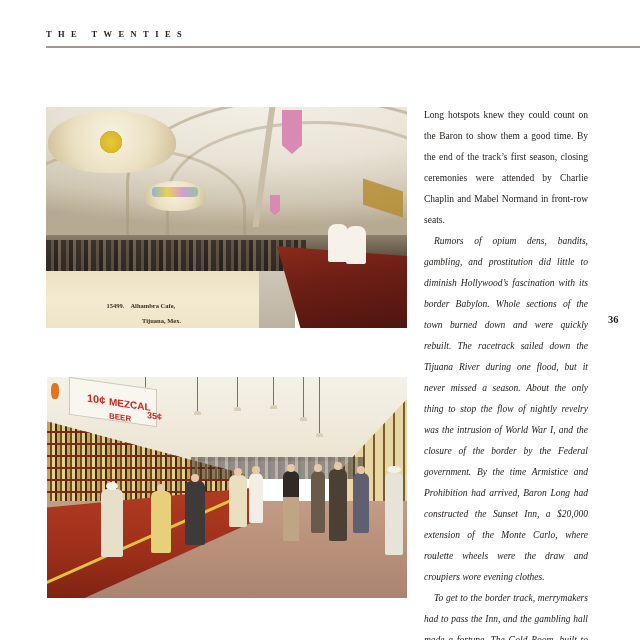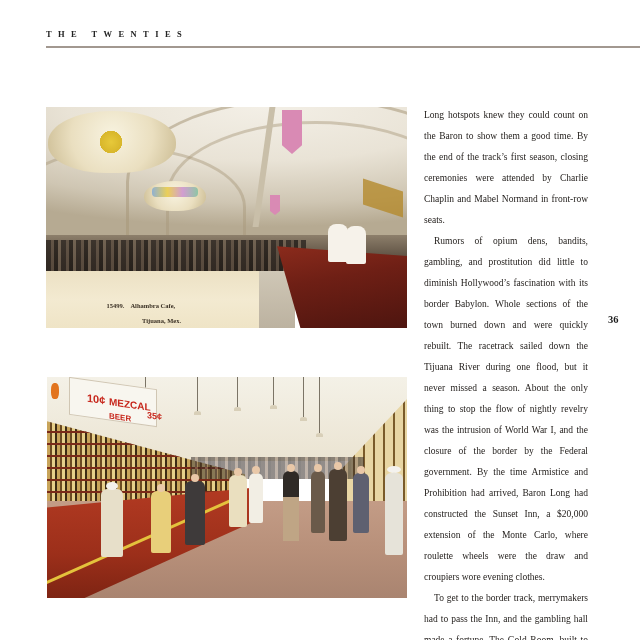--- a/index.html
+++ b/index.html
@@ -143,21 +143,21 @@
     background: repeating-linear-gradient(90deg, #3a302a 0 4px, #8a7462 4px 7px, #2b2420 7px 10px);
     opacity: .55;
   }
 
   
   .article {
     position: absolute; left: 424px; top: 105px; width: 164px;
     font-size: 9.5px; line-height: 21px; color: #1f1b18; text-align: justify;
   }
   .article p { text-indent: 0; }
-  .article p + p { text-indent: 10px; }
+  .article p + p { text-indent: 10px; font-style: italic; }
 
   .page-number {
     position: absolute; left: 608px; top: 314px; font-size: 10.5px; font-weight: bold; color: #1b1b1b;
   }
 </style>
 </head>
 <body>
 
 <div class="running-head">THE TWENTIES</div>
 <div class="rule"></div>

